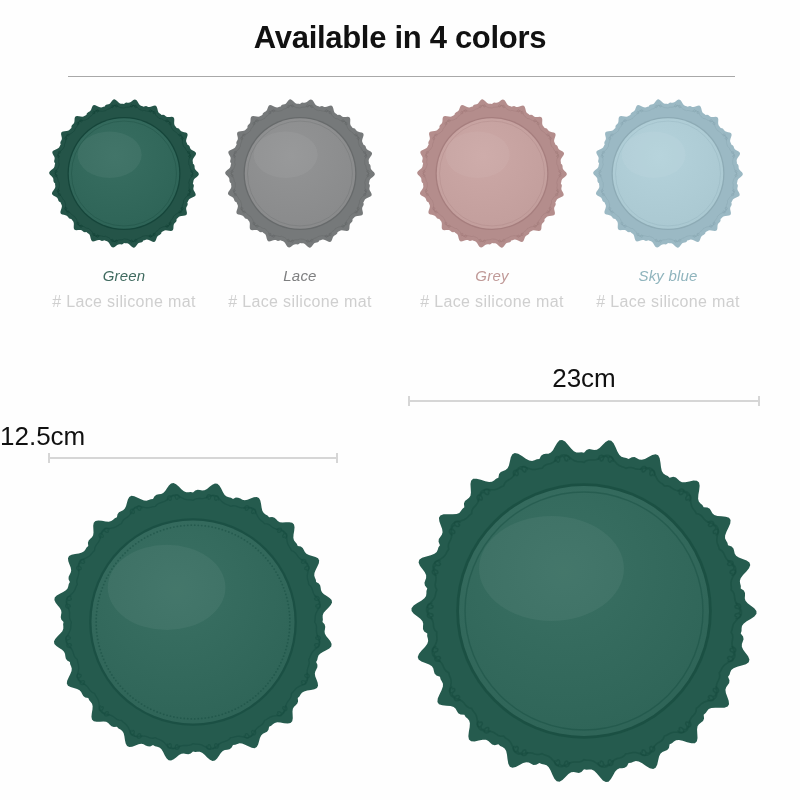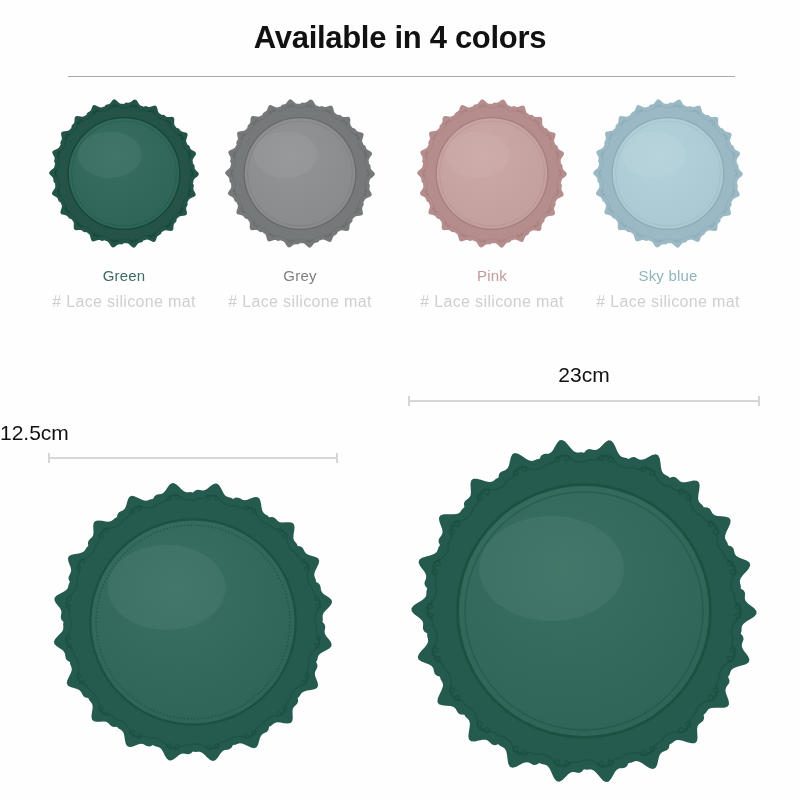--- a/index.html
+++ b/index.html
@@ -56,32 +56,33 @@
     width: 160px;
     height: 163px;
     margin: 0 auto;
     display: block;
   }
   .swatch-label {
     margin-top: 12px;
     font-size: 15px;
     font-weight: normal;
     letter-spacing: 0.2px;
+    font-style: italic;
   }
   .swatch-sub {
     margin-top: 9px;
     font-size: 16px;
     color: #cfcfcf;
     letter-spacing: 0.35px;
   }
 
   
   .dim-label {
     position: absolute;
-    font-size: 21px;
+    font-size: 26px;
     color: #111111;
     letter-spacing: 0px;
     white-space: nowrap;
   }
   .dim-line {
     position: absolute;
     height: 10px;
   }
   .dim-line .bar {
     position: absolute;
@@ -274,21 +275,21 @@
           </g>
           <g transform="translate(88.05,16.85) rotate(351.8)">
             <path d="M -4.2 0 C -4.2 -3.0 -1.4 -3.4 -1.4 -0.9 C -1.4 1.0 -3.2 1.2 -3.2 -0.2 M 4.2 0 C 4.2 -3.0 1.4 -3.4 1.4 -0.9 C 1.4 1.0 3.2 1.2 3.2 -0.2 M -1.4 -1.2 C -0.7 -2.6 0.7 -2.6 1.4 -1.2" fill="none" stroke="#606364" stroke-width="0.85" stroke-linecap="round" opacity="0.55"></path>
           </g>
           <circle cx="100" cy="100" r="70.6" fill="#606364" opacity="0.65"></circle>
           <circle cx="100" cy="100" r="69" fill="url(#art-1-grad)"></circle>
           <circle cx="100" cy="100" r="65.6" fill="none" stroke="#606364" stroke-width="0.8" opacity="0.4"></circle>
           <ellipse cx="82.06" cy="76.53999999999999" rx="40.019999999999996" ry="28.98" fill="#ffffff" opacity="0.05"></ellipse>
         </g>
     </svg>
-    <div class="swatch-label" id="label-1" style="color: rgb(126, 127, 128);">Grey</div>
+    <div class="swatch-label" id="label-1" style="color: rgb(126, 127, 128);">Lace</div>
     <div class="swatch-sub"># Lace silicone mat</div>
   </div>
 
   <div class="swatch-cell" id="cell-2" style="left: 404px;">
     <svg class="swatch-art" viewBox="0 0 200 200">
       <g id="art-2">
           <defs>
             <radialGradient id="art-2-grad" cx="42%" cy="34%" r="78%">
               <stop offset="0%" stop-color="#cca8a6"></stop>
               <stop offset="100%" stop-color="#c19d9b"></stop>
@@ -361,21 +362,21 @@
           </g>
           <g transform="translate(88.05,16.85) rotate(351.8)">
             <path d="M -4.2 0 C -4.2 -3.0 -1.4 -3.4 -1.4 -0.9 C -1.4 1.0 -3.2 1.2 -3.2 -0.2 M 4.2 0 C 4.2 -3.0 1.4 -3.4 1.4 -0.9 C 1.4 1.0 3.2 1.2 3.2 -0.2 M -1.4 -1.2 C -0.7 -2.6 0.7 -2.6 1.4 -1.2" fill="none" stroke="#9e7776" stroke-width="0.85" stroke-linecap="round" opacity="0.55"></path>
           </g>
           <circle cx="100" cy="100" r="70.6" fill="#9e7776" opacity="0.65"></circle>
           <circle cx="100" cy="100" r="69" fill="url(#art-2-grad)"></circle>
           <circle cx="100" cy="100" r="65.6" fill="none" stroke="#9e7776" stroke-width="0.8" opacity="0.4"></circle>
           <ellipse cx="82.06" cy="76.53999999999999" rx="40.019999999999996" ry="28.98" fill="#ffffff" opacity="0.05"></ellipse>
         </g>
     </svg>
-    <div class="swatch-label" id="label-2" style="color: rgb(192, 154, 152);">Pink</div>
+    <div class="swatch-label" id="label-2" style="color: rgb(192, 154, 152);">Grey</div>
     <div class="swatch-sub"># Lace silicone mat</div>
   </div>
 
   <div class="swatch-cell" id="cell-3" style="left: 580px;">
     <svg class="swatch-art" viewBox="0 0 200 200">
       <g id="art-3">
           <defs>
             <radialGradient id="art-3-grad" cx="42%" cy="34%" r="78%">
               <stop offset="0%" stop-color="#b4d2db"></stop>
               <stop offset="100%" stop-color="#a9c7d0"></stop>

